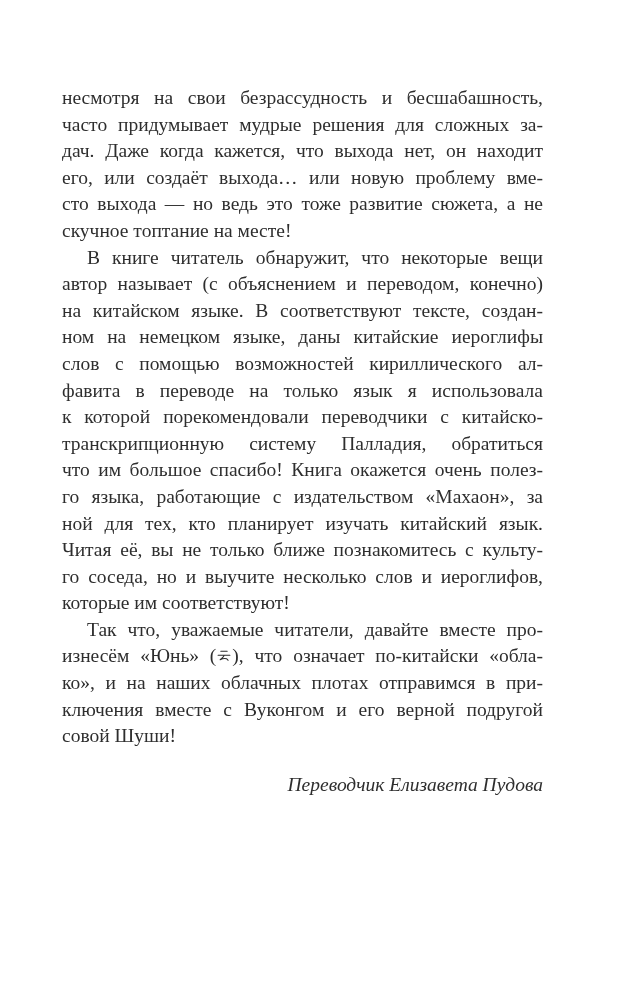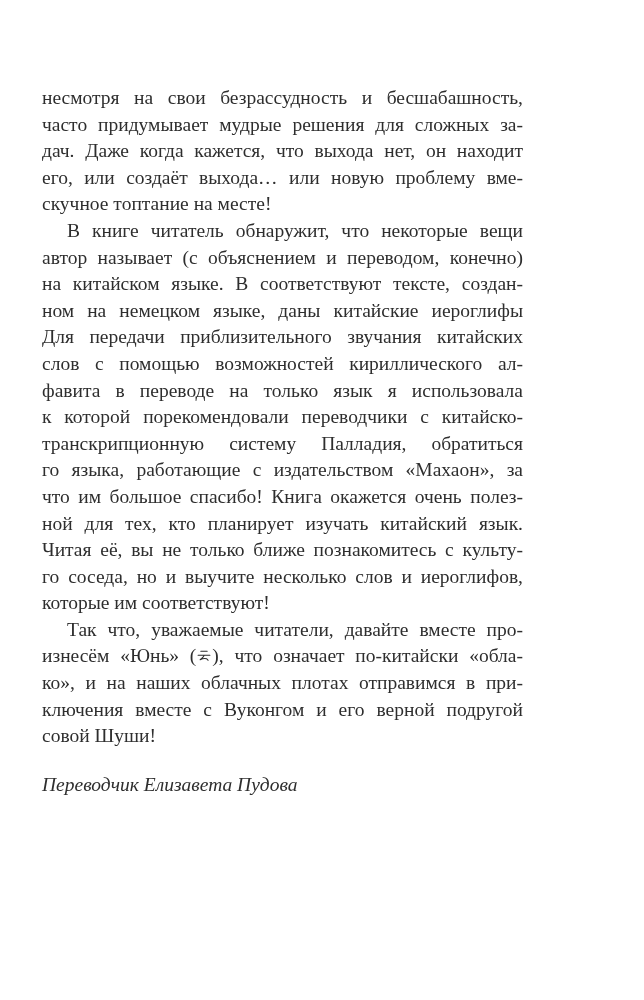--- a/index.html
+++ b/index.html
@@ -6,21 +6,21 @@
     margin: 0;
     padding: 0;
     background: #ffffff;
   }
   .page {
     position: relative;
     width: 644px;
     height: 1000px;
     box-sizing: border-box;
     background: #ffffff;
-    padding: 85px 101px 0 42px;
+    padding: 85px 101px 0 62px;
     font-family: "Liberation Serif", "DejaVu Serif", serif;
     color: #2e2e2e;
     overflow: hidden;
   }
   .textblock {
     width: 481px;
     font-size: 19.5px;
     line-height: 26.6px;
   }
   .ln {
@@ -31,53 +31,53 @@
   }
   .ln.end {
     text-align-last: left;
   }
   .ln.ind {
     text-indent: 25px;
   }
   .signature {
     width: 481px;
     margin-top: 22px;
-    text-align: left;
+    text-align: right;
     font-style: italic;
     font-size: 19.5px;
     line-height: 26.6px;
   }
   .cjk {
     display: inline-block;
     width: 0.82em;
     height: 0.82em;
     vertical-align: -0.06em;
   }
 </style>
 </head>
 <body>
 
 <div class="page">
   <div class="textblock" id="textblock">
       <div class="ln">несмотря на свои безрассудность и бесшабашность,</div>
       <div class="ln">часто придумывает мудрые решения для сложных за-</div>
       <div class="ln">дач. Даже когда кажется, что выхода нет, он находит</div>
       <div class="ln">его, или создаёт выхода… или новую проблему вме-</div>
+      <div class="ln">сто выхода — но ведь это тоже развитие сюжета, а не</div>
       <div class="ln end">скучное топтание на месте!</div>
       <div class="ln ind">В книге читатель обнаружит, что некоторые вещи</div>
       <div class="ln">автор называет (с объяснением и переводом, конечно)</div>
       <div class="ln">на китайском языке. В соответствуют тексте, создан-</div>
       <div class="ln">ном на немецком языке, даны китайские иероглифы</div>
-      <div class="ln">Для передачи приблизительного звучания китайских</div>
       <div class="ln">слов с помощью возможностей кириллического ал-</div>
       <div class="ln">фавита в переводе на только язык я использовала</div>
       <div class="ln">к которой порекомендовали переводчики с китайско-</div>
       <div class="ln">транскрипционную систему Палладия, обратиться</div>
+      <div class="ln">что им большое спасибо! Книга окажется очень полез-</div>
       <div class="ln">го языка, работающие с издательством «Махаон», за</div>
-      <div class="ln">что им большое спасибо! Книга окажется очень полез-</div>
       <div class="ln">ной для тех, кто планирует изучать китайский язык.</div>
       <div class="ln">Читая её, вы не только ближе познакомитесь с культу-</div>
       <div class="ln">го соседа, но и выучите несколько слов и иероглифов,</div>
       <div class="ln end">которые им соответствуют!</div>
       <div class="ln ind">Так что, уважаемые читатели, давайте вместе про-</div>
       <div class="ln">изнесём «Юнь» (<svg class="cjk" viewBox="0 0 100 100" aria-hidden="true">
           <path d="M30 20 H70 M13 45 H87 M52 45 Q44 61 26 73 M26 73 Q47 63 66 67 M66 67 L76 77" fill="none" stroke="currentColor" stroke-width="6.5" stroke-linecap="round" stroke-linejoin="round"></path>
         </svg>), что означает по-китайски «обла-</div>
       <div class="ln">ко», и на наших облачных плотах отправимся в при-</div>
       <div class="ln">ключения вместе с Вуконгом и его верной подругой</div>

